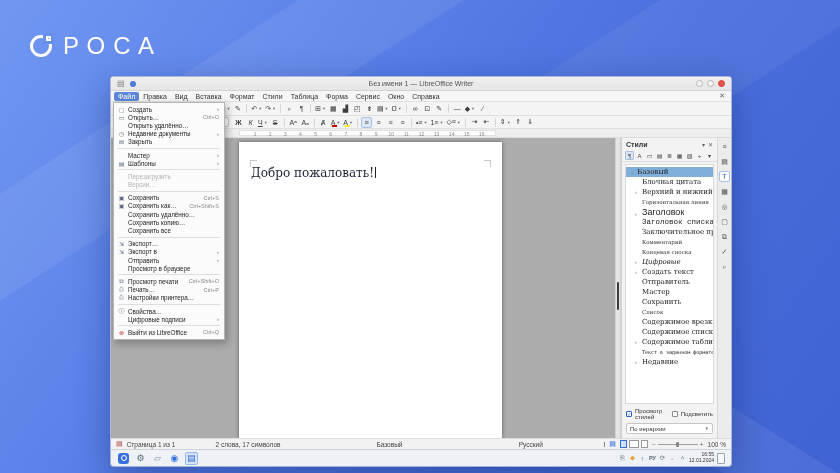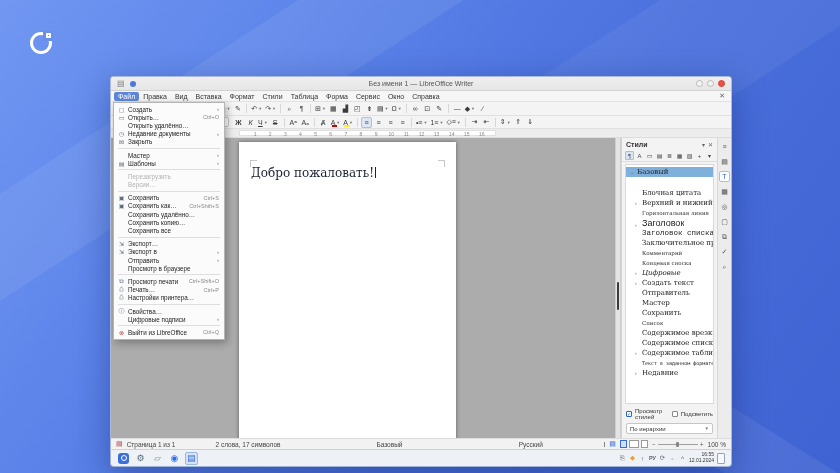--- a/index.html
+++ b/index.html
@@ -64,21 +64,21 @@
   .fmt .b { font-weight:bold; } .fmt .i { font-style:italic; } .fmt .u { text-decoration:underline; } .fmt .s { text-decoration:line-through; }
 
   
   .ruler { height:9px; background:#ededed; border-bottom:1px solid #dcdcdc; position:relative; }
   .ruler-active { position:absolute; left:128px; width:257px; top:1px; bottom:1px; background:#fff; border:1px solid #e0e0e0; }
   .ruler-active span { position:absolute; top:0; font-size:5px; color:#888; transform:translateX(-50%); }
 
   
   .content { flex:1; display:flex; min-height:0; }
   .doc-area { flex:1; background:#acacac; position:relative; overflow:hidden; }
-  .page { position:absolute; left:128px; top:4px; width:217px; bottom:-2px; background:#fff;
+  .page { position:absolute; left:128px; top:4px; width:263px; bottom:-2px; background:#fff;
           box-shadow:0 0 4px rgba(0,0,0,.45); }
   .cmark { position:absolute; width:7px; height:7px; }
   .cmark.tl { left:11px; top:18px; border-left:1px solid #c8c8c8; border-top:1px solid #c8c8c8; }
   .cmark.tr { right:11px; top:18px; border-right:1px solid #c8c8c8; border-top:1px solid #c8c8c8; }
   .doc-text { position:absolute; left:12px; top:24px; font-family:"DejaVu Serif","Liberation Serif",serif;
               font-size:12px; color:#1d2133; white-space:nowrap; }
   .caret { display:inline-block; width:1px; height:11px; background:#222; vertical-align:-1px; margin-left:1px; }
 
   .splitter { width:6px; background:#e4e4e4; border-left:1px solid #cfcfcf; border-right:1px solid #cfcfcf; position:relative; }
   .splitter .thumb { position:absolute; left:1px; right:1px; top:144px; height:28px; background:#3c3c3c; border-radius:2px; }
@@ -160,20 +160,21 @@
 
 <div class="streak s1"></div>
 <div class="streak s2"></div>
 <div class="streak s3"></div>
 
 <div class="logo">
   <div class="logo-ring">
     <i class="notch"></i>
       <i class="tip"></i>
   </div>
+  <div class="logo-text">РОСА</div>
 </div>
 
 <div class="screen">
   <div class="window">
 
     <div class="titlebar">
       <div class="tb-left">
         <span class="tb-appicon">▤</span>
         <span class="tb-dot"></span>
       </div>
@@ -376,21 +377,21 @@
             <span class="sp-tool">▦</span>
             <span class="sp-tool push">▨</span>
             <span class="sp-tool">+</span>
             <span class="sp-tool">▾</span>
           </div>
         <div class="sp-list">
             <div class="st-row sel" style="padding-left: 4px;">
               <span class="exp">⌄</span>
               <span class="st-name st-normal">Базовый</span>
             </div>
-            <div class="st-row" style="padding-left: 9px; margin-top: 11px;">
+            <div class="st-row" style="padding-left: 9px;">
               <span class="exp"></span>
               <span class="st-name st-normal">Блочная цитата</span>
             </div>
             <div class="st-row" style="padding-left: 9px;">
               <span class="exp">›</span>
               <span class="st-name st-normal">Верхний и нижний колонтитулы</span>
             </div>
             <div class="st-row" style="padding-left: 9px;">
               <span class="exp"></span>
               <span class="st-name st-tiny">Горизонтальная линия</span>

